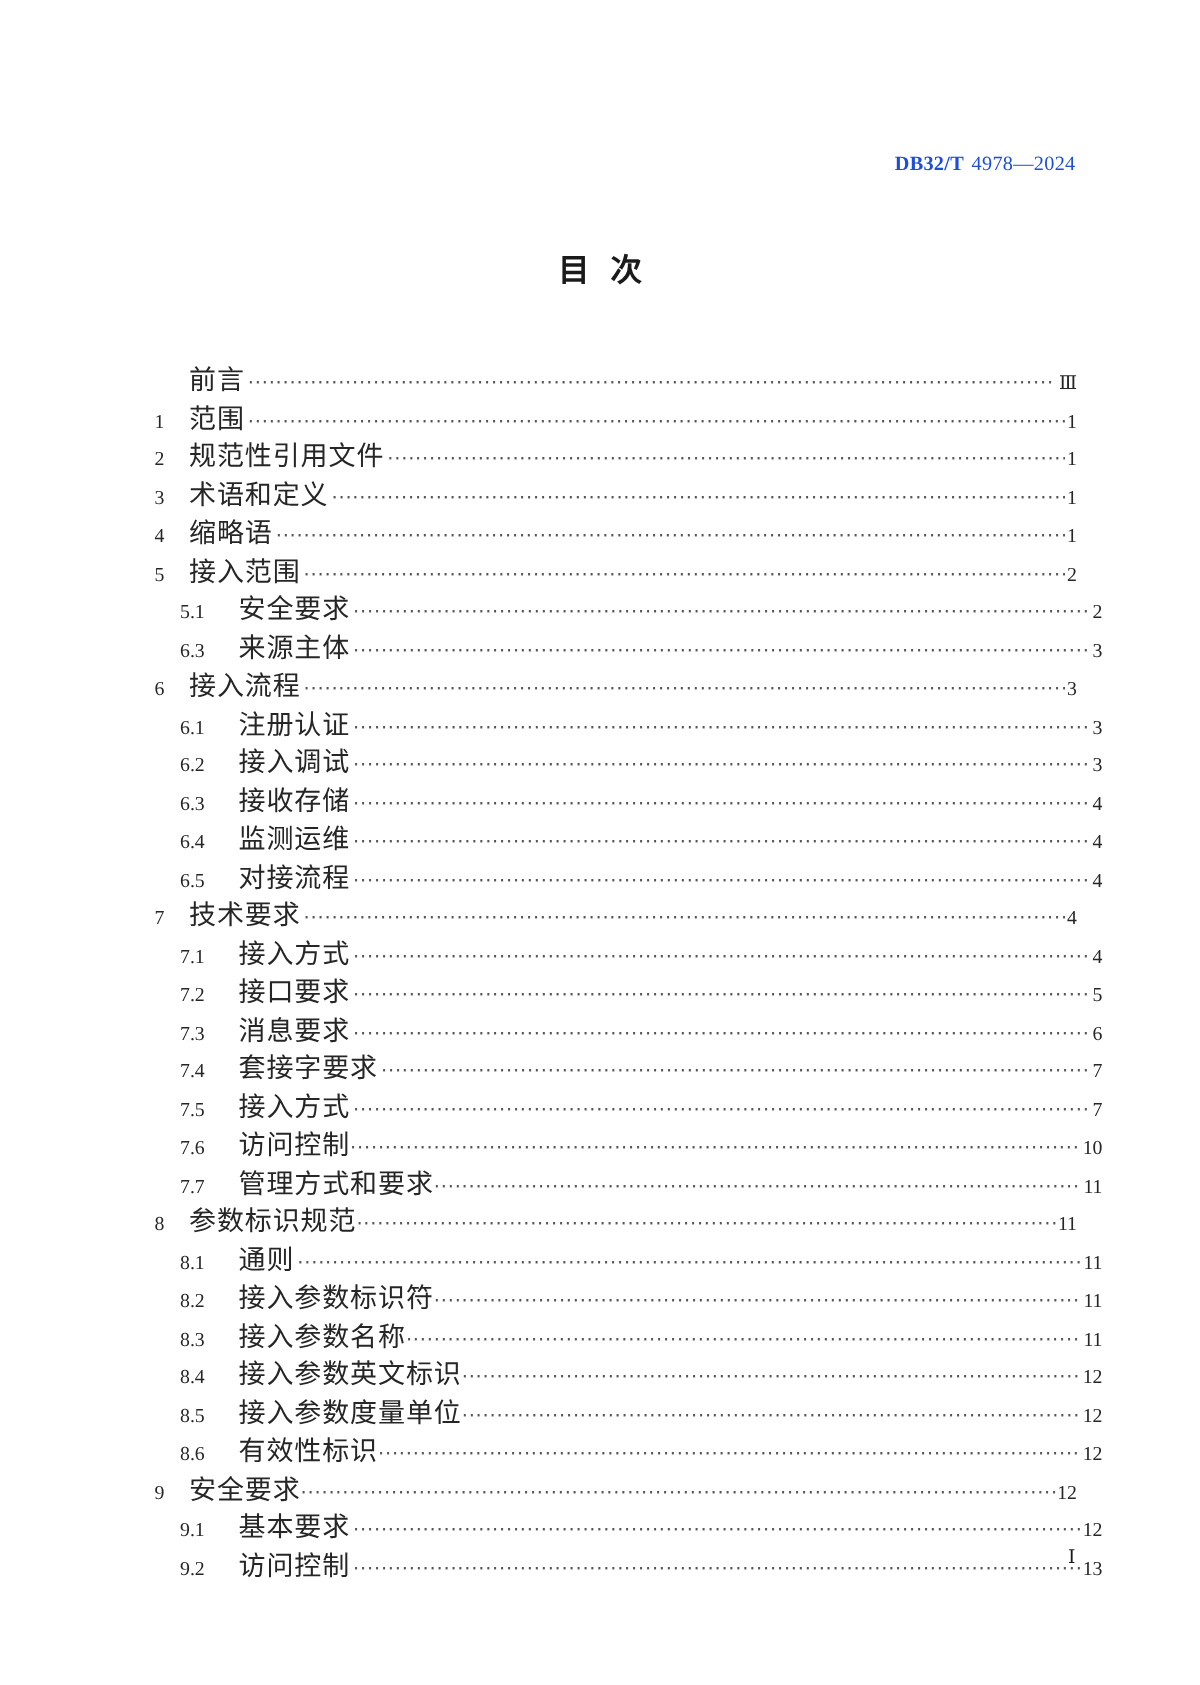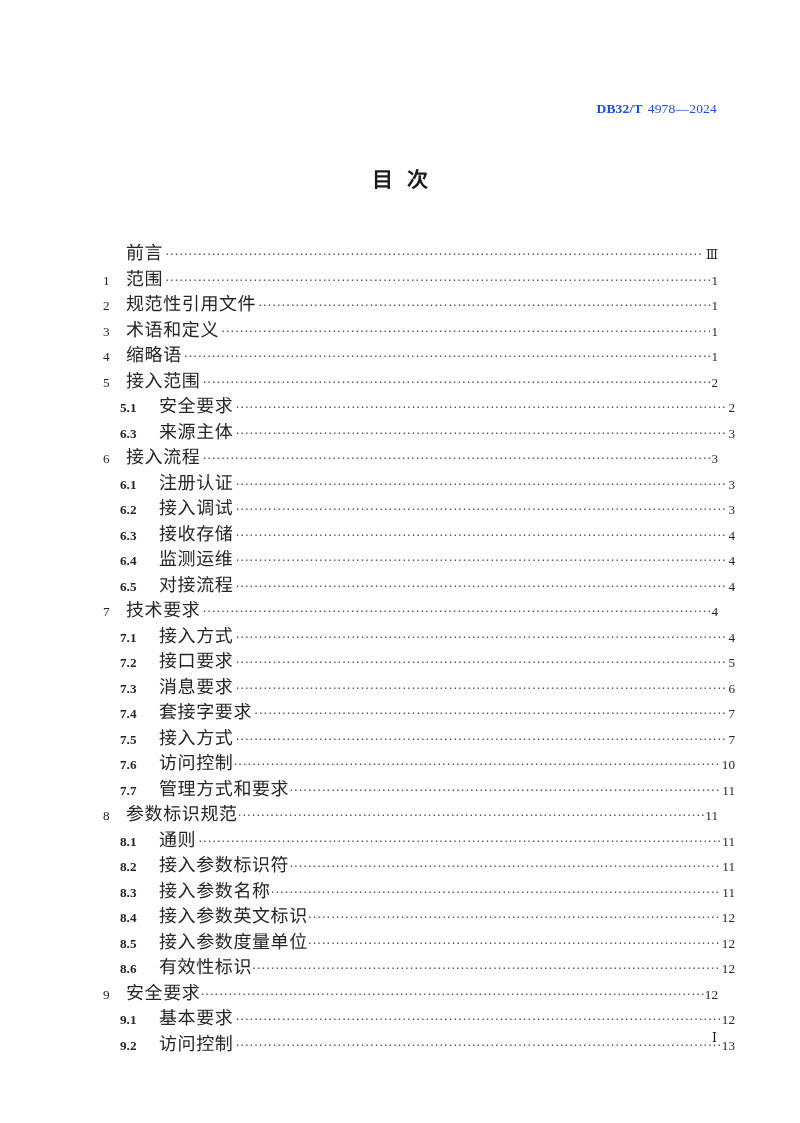--- a/index.html
+++ b/index.html
@@ -82,21 +82,20 @@
   .toc-row .num {
     flex: 0 0 auto;
     text-align: left;
     font-family: "Liberation Serif", "DejaVu Serif", serif;
   }
   .toc-row.lvl1 .num {
     width: 23px;
   }
   .toc-row.lvl2 .num {
     width: 39px;
-    font-weight: bold;
   }
   .toc-row .label {
     flex: 0 0 auto;
     font-family: Liberation Sans, sans-serif;
     font-size: 18px;
     letter-spacing: 0.6px;
   }
   .toc-row .leader {
     flex: 1 1 auto;
     min-width: 6px;

